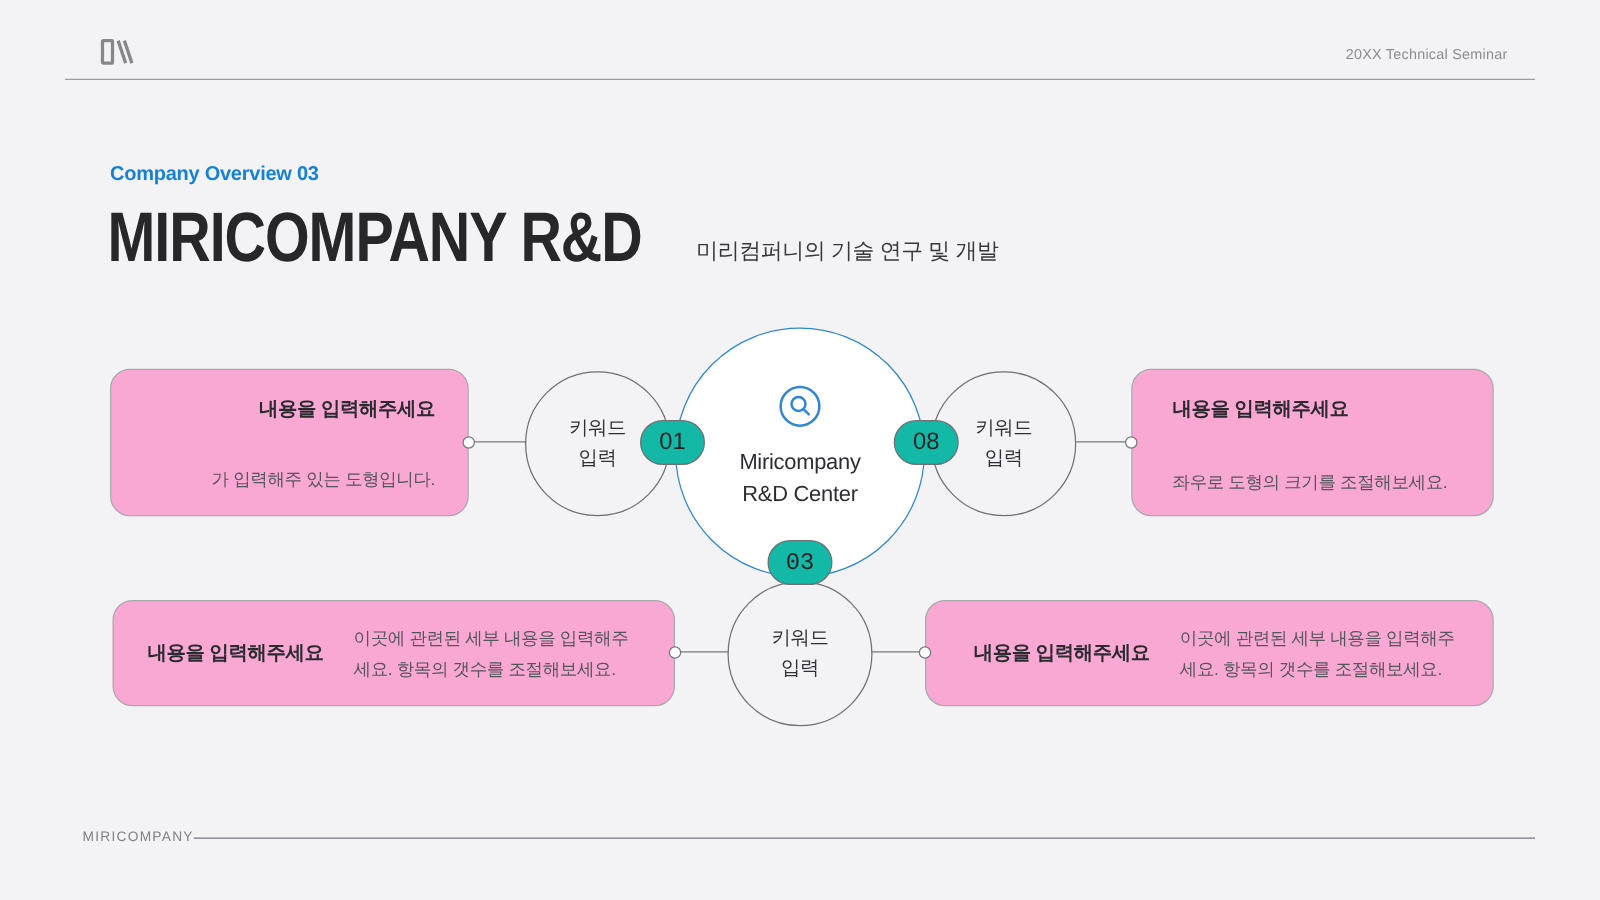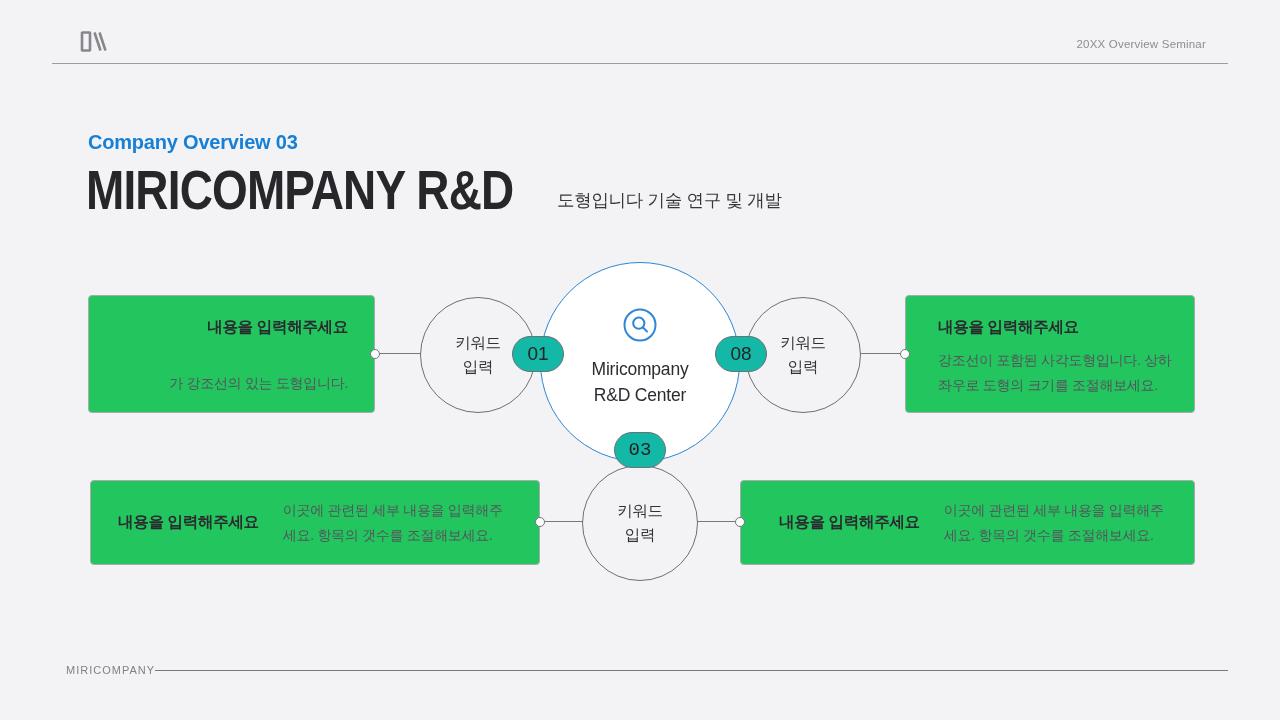--- a/index.html
+++ b/index.html
@@ -20,35 +20,35 @@
     overflow:hidden;
   }
   .slide{position:relative;width:1280px;height:720px;background:var(--bg);}
 
   
   .logo{position:absolute;left:80px;top:30px;}
   .event-name{position:absolute;right:74px;top:38px;font-size:11.5px;color:var(--muted);letter-spacing:.2px;}
   .header-line{position:absolute;left:52px;top:63px;width:1176px;height:1px;background:#9b9ba1;}
 
   
-  .eyebrow{position:absolute;left:88px;top:131px;font-size:20px;font-weight:bold;color:var(--accent);letter-spacing:-.2px;}
+  .eyebrow{position:absolute;left:88px;top:131px;font-size:16px;font-weight:bold;color:var(--accent);letter-spacing:-.2px;}
   .main-title{
     position:absolute;left:86px;top:157px;
     font-size:56px;font-weight:800;color:var(--ink);
     letter-spacing:-1px;transform:scaleX(.82);transform-origin:left top;white-space:nowrap;
   }
   .subtitle{position:absolute;left:557px;top:188px;font-size:17.5px;color:#36363c;letter-spacing:-.3px;}
 
   
   .conn{position:absolute;height:1px;background:var(--line-gray);}
   .dot{position:absolute;width:10px;height:10px;border-radius:50%;
        background:#fdfdfe;border:1px solid var(--line-gray);z-index:6;}
 
   
-  .box{position:absolute;background:#22c55e;border:1px solid var(--box-border);border-radius:4px;z-index:2;}
+  .box{position:absolute;background:#f9a8d4;border:1px solid var(--box-border);border-radius:16px;z-index:2;}
   .box .bx-head{font-size:15.5px;font-weight:bold;color:#2a2a2f;letter-spacing:-.3px;}
   .box .bx-body{font-size:14px;color:var(--body);line-height:1.8;letter-spacing:-.3px;}
   .box-left{left:88px;top:295px;width:287px;height:118px;padding:21px 26px 0 18px;text-align:right;}
   .box-left .bx-head{margin-bottom:8px;}
   .box-right{left:905px;top:295px;width:290px;height:118px;padding:21px 14px 0 32px;text-align:left;}
   .box-right .bx-head{margin-bottom:10px;}
   .box-bottom{display:flex;align-items:center;}
   .box-bl{left:90px;top:480px;width:450px;height:85px;padding:0 0 0 27px;}
   .box-br{left:740px;top:480px;width:455px;height:85px;padding:0 0 0 38px;}
   .box-bottom .bx-head{flex:0 0 auto;margin-right:24px;}
@@ -93,45 +93,45 @@
 
 <div class="slide">
 
   <span class="logo">
     <svg width="30" height="25" viewBox="0 0 30 25" fill="none">
       <rect x="2" y="2.5" width="8" height="18" rx="0.5" stroke="#86868c" stroke-width="2.6"></rect>
       <path d="M14.5 2.5 L20.5 20.5" stroke="#86868c" stroke-width="2.6"></path>
       <path d="M19.5 2.5 L25.5 20.5" stroke="#86868c" stroke-width="2.6"></path>
     </svg>
   </span>
-  <div class="event-name">20XX Overview Seminar</div>
+  <div class="event-name">20XX Technical Seminar</div>
   <div class="header-line"></div>
 
   <div class="eyebrow">Company Overview 03</div>
   <div class="main-title">MIRICOMPANY R&amp;D</div>
-  <div class="subtitle">도형입니다 기술 연구 및 개발</div>
+  <div class="subtitle">미리컴퍼니의 기술 연구 및 개발</div>
 
   <div class="conn" style="left:375px;top:353px;width:46px;"></div>
   <div class="conn" style="left:861px;top:353px;width:44px;"></div>
   <div class="conn" style="left:540px;top:521px;width:43px;"></div>
   <div class="conn" style="left:697px;top:521px;width:43px;"></div>
 
   <div class="box box-left">
     <div class="bx-head">내용을 입력해주세요</div>
     <div class="bx-body">
       <br>
-      <span>가 강조선의 있는 도형입니다.</span>
+      <span>가 입력해주 있는 도형입니다.</span>
     </div>
   </div>
   <span class="dot" style="left:370px;top:349px;"></span>
 
   <div class="box box-right">
     <div class="bx-head">내용을 입력해주세요</div>
     <div class="bx-body">
-      <span>강조선이 포함된 사각도형입니다. 상하</span><br>
+      <br>
       <span>좌우로 도형의 크기를 조절해보세요.</span>
     </div>
   </div>
   <span class="dot" style="left:900px;top:349px;"></span>
 
   <div class="box box-bottom box-bl">
     <div class="bx-head">내용을 입력해주세요</div>
     <div class="bx-body">
       <span>이곳에 관련된 세부 내용을 입력해주</span><br>
       <span>세요. 항목의 갯수를 조절해보세요.</span>

